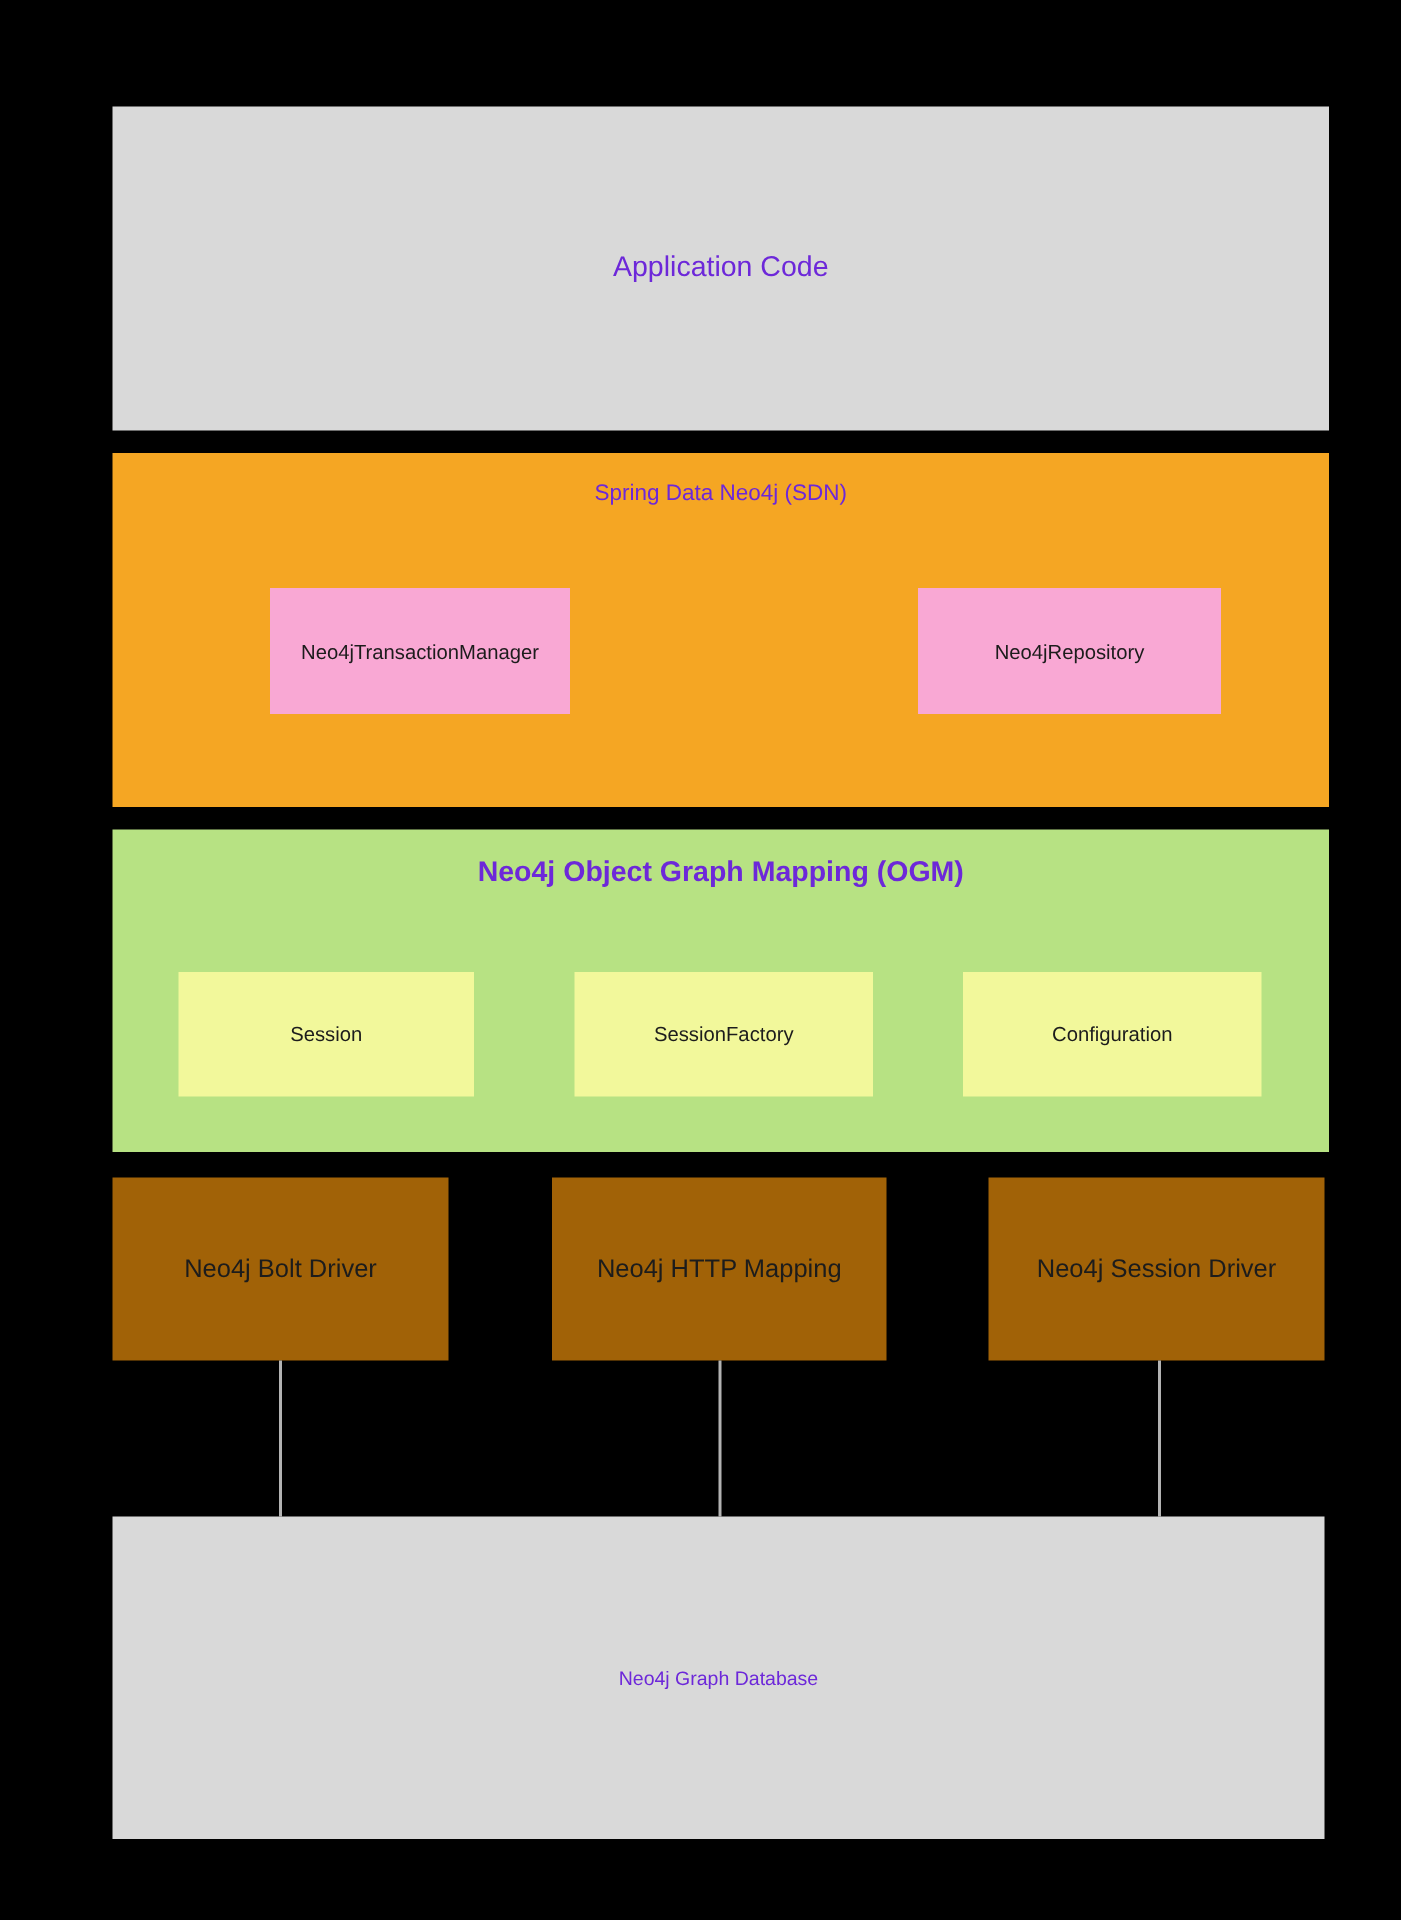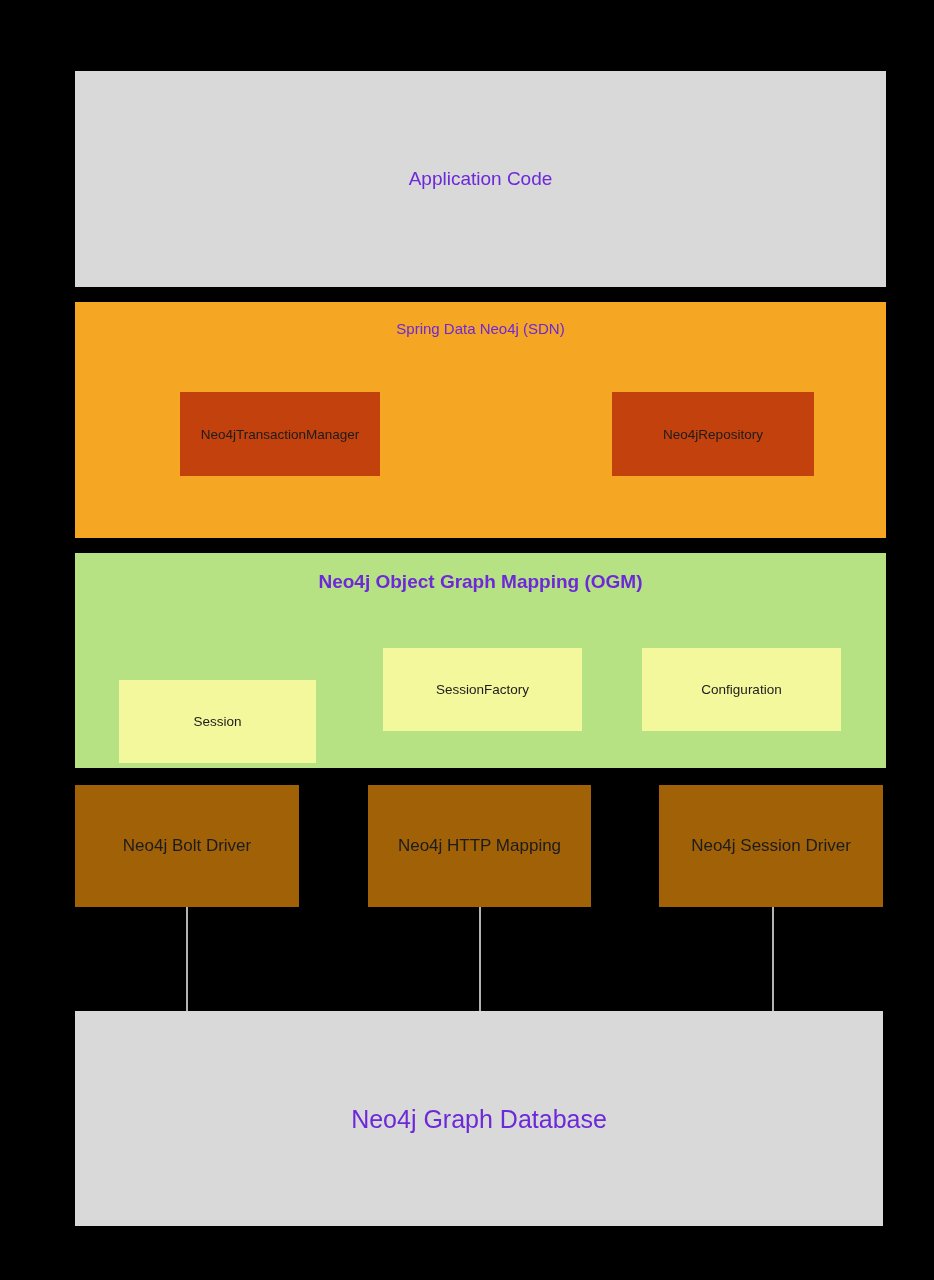--- a/index.html
+++ b/index.html
@@ -65,21 +65,21 @@
     background: #f5a623;
   }
   .sdn .layer-title {
     top: 18px;
     font-size: 15px;
     font-weight: 400;
   }
   .sdn-sub {
     position: absolute;
     box-sizing: border-box;
-    background: #c2410c;
+    background: #f9a8d4;
     display: flex;
     align-items: center;
     justify-content: center;
     color: #1c1c1c;
     font-size: 13.5px;
     font-weight: 400;
     white-space: nowrap;
   }
   .sdn-sub-tm {
     left: 105px;
@@ -113,21 +113,21 @@
     box-sizing: border-box;
     background: #f2f89b;
     display: flex;
     align-items: center;
     justify-content: center;
     color: #1c1c1c;
     font-size: 13.5px;
     font-weight: 400;
     white-space: nowrap;
   }
-  .ogm-sub-0 { left: 44px;  top: 95px; width: 197px; height: 83px; margin-top: 32px; }
+  .ogm-sub-0 { left: 44px;  top: 95px; width: 197px; height: 83px; }
   .ogm-sub-1 { left: 308px; top: 95px; width: 199px; height: 83px; }
   .ogm-sub-2 { left: 567px; top: 95px; width: 199px; height: 83px; }
 
   
   .driver {
     position: absolute;
     box-sizing: border-box;
     background: #a16207;
     display: flex;
     align-items: center;
@@ -159,21 +159,21 @@
   .database {
     left: 75px;
     top: 1011px;
     width: 808px;
     height: 215px;
     background: #d9d9d9;
   }
   .database .layer-title {
     top: 50%;
     transform: translateY(-50%);
-    font-size: 25px;
+    font-size: 13px;
     font-weight: 400;
   }
 </style>
 </head>
 <body>
 
 <div class="stage">
 
   <div class="layer app-code">
     <div class="layer-title">Application Code</div>

